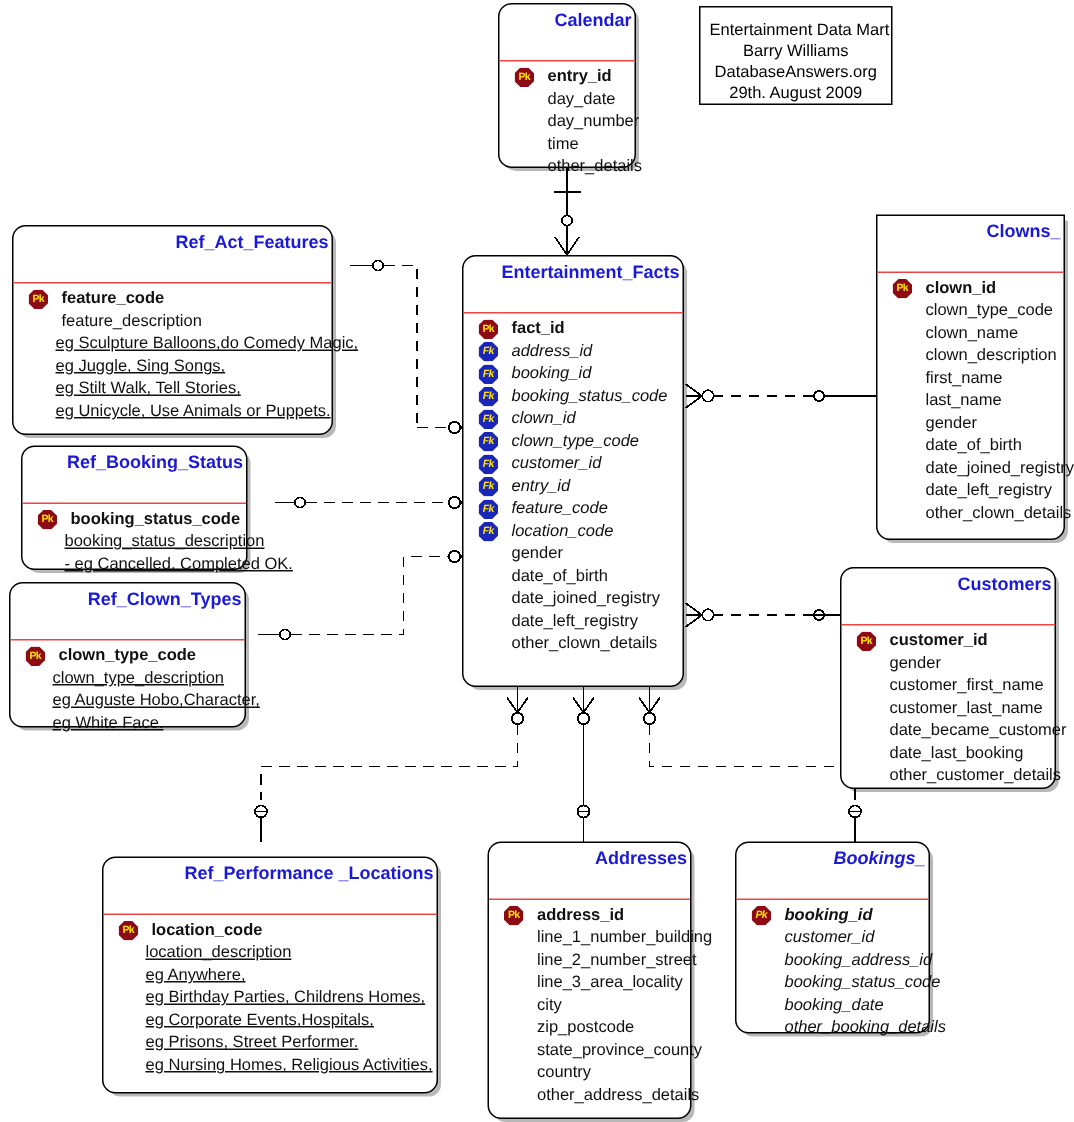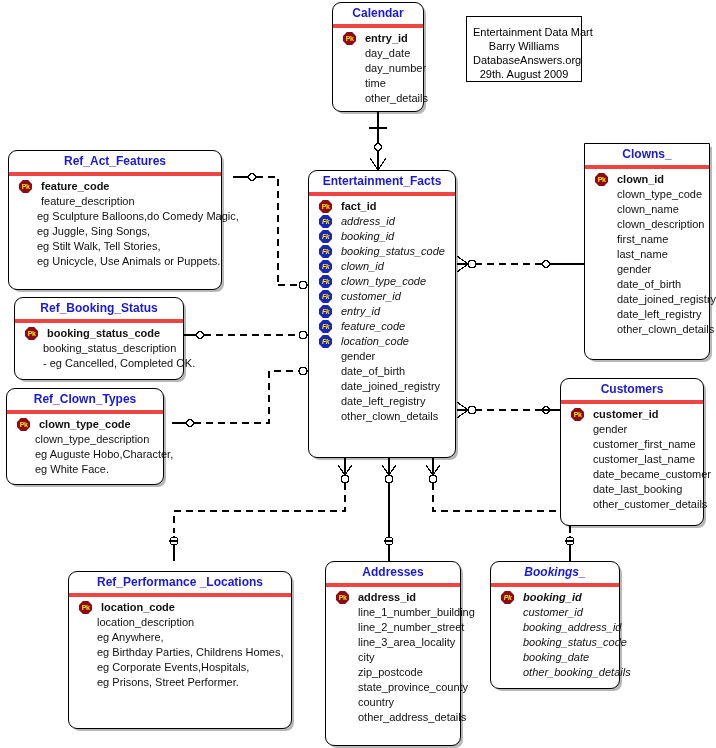--- a/index.html
+++ b/index.html
@@ -16,43 +16,43 @@
     position:absolute;
     background:#ffffff;
     border:1px solid #000000;
     border-radius:9px;
     box-sizing:border-box;
     box-shadow:3px 3px 0 -1px rgba(0,0,0,0.28);
     z-index:5;
   }
   .entity.sharp{border-radius:0 0 9px 9px;}
   .entity-title{
-    text-align:center;
+    text-align:right;
     color:#1a19d6;
     font-weight:bold;
     font-size:12px;
     line-height:13px;
-    padding:4px 2px 4px 2px;
-    border-bottom:4px solid #ef4444;
+    padding:4px 2px 20px 2px;
+    border-bottom:1px solid #ef4444;
     letter-spacing:0px;
     white-space:nowrap;
   }
   .attrs{padding:3px 2px 5px 2px;}
   .attr{
     position:relative;
     font-size:11px;
     line-height:15px;
     color:#111111;
     padding-left:30px;
     white-space:nowrap;
     height:15px;
   }
   .attr.key{font-weight:bold;}
   .attr.fk{font-style:italic;}
-  .attr.note{padding-left:26px;}
+  .attr.note{padding-left:26px;text-decoration:underline;}
 
   
   .badge{
     position:absolute;left:8px;top:1px;
     width:13px;height:13px;
     font-size:7px;line-height:13px;
     text-align:center;
     font-weight:bold;
     color:#ffe400;
     clip-path:polygon(30% 0,70% 0,100% 30%,100% 70%,70% 100%,30% 100%,0 70%,0 30%);
@@ -159,21 +159,21 @@
       </g>
 
       <g>
         <path d="M584,264 L604,264 L604,150"></path>
         <path d="M560,410 L542,410"></path>
       </g>
 
     </g>
   </svg>
 
-  <div id="titleblock" style="left:466px;top:16px;width:116px;height:66px;">
+  <div id="titleblock" style="left:466px;top:4px;width:129px;height:66px;">
     <div>Entertainment Data Mart</div>
     <div>Barry Williams</div>
     <div>DatabaseAnswers.org</div>
     <div>29th. August 2009</div>
   </div>
 
   <div class="entity" style="left:332px;top:2px;width:92px;height:110px;">
     <div class="entity-title">Calendar</div>
     <div class="attrs">
       <div class="attr key"><span class="badge pk">Pk</span><span>entry_id</span></div>
@@ -189,21 +189,21 @@
     <div class="attrs">
       <div class="attr key"><span class="badge pk">Pk</span><span>feature_code</span></div>
       <div class="attr"><span>feature_description</span></div>
       <div class="attr note"><span>eg Sculpture Balloons,do Comedy Magic,</span></div>
       <div class="attr note"><span>eg Juggle, Sing Songs,</span></div>
       <div class="attr note"><span>eg Stilt Walk, Tell Stories,</span></div>
       <div class="attr note"><span>eg Unicycle, Use Animals or Puppets.</span></div>
     </div>
   </div>
 
-  <div class="entity" style="left:14px;top:297px;width:170px;height:83px;">
+  <div class="entity" style="left:14px;top:297px;width:151px;height:83px;">
     <div class="entity-title">Ref_Booking_Status</div>
     <div class="attrs">
       <div class="attr key"><span class="badge pk">Pk</span><span>booking_status_code</span></div>
       <div class="attr note"><span>booking_status_description</span></div>
       <div class="attr note"><span>- eg Cancelled, Completed OK.</span></div>
     </div>
   </div>
 
   <div class="entity" style="left:6px;top:388px;width:158px;height:97px;">
     <div class="entity-title">Ref_Clown_Types</div>
@@ -268,20 +268,21 @@
 
   <div class="entity" style="left:68px;top:561px;width:224px;height:158px;margin-top:10px;">
     <div class="entity-title">Ref_Performance _Locations</div>
     <div class="attrs">
       <div class="attr key"><span class="badge pk">Pk</span><span>location_code</span></div>
       <div class="attr note"><span>location_description</span></div>
       <div class="attr note"><span>eg Anywhere,</span></div>
       <div class="attr note"><span>eg Birthday Parties, Childrens Homes,</span></div>
       <div class="attr note"><span>eg Corporate Events,Hospitals,</span></div>
       <div class="attr note"><span>eg Prisons, Street Performer.</span></div>
+      <div class="attr note"><span>eg Nursing Homes, Religious Activities,</span></div>
     </div>
   </div>
 
   <div class="entity" style="left:325px;top:561px;width:136px;height:185px;">
     <div class="entity-title">Addresses</div>
     <div class="attrs">
       <div class="attr key"><span class="badge pk">Pk</span><span>address_id</span></div>
       <div class="attr"><span>line_1_number_building</span></div>
       <div class="attr"><span>line_2_number_street</span></div>
       <div class="attr"><span>line_3_area_locality</span></div>

